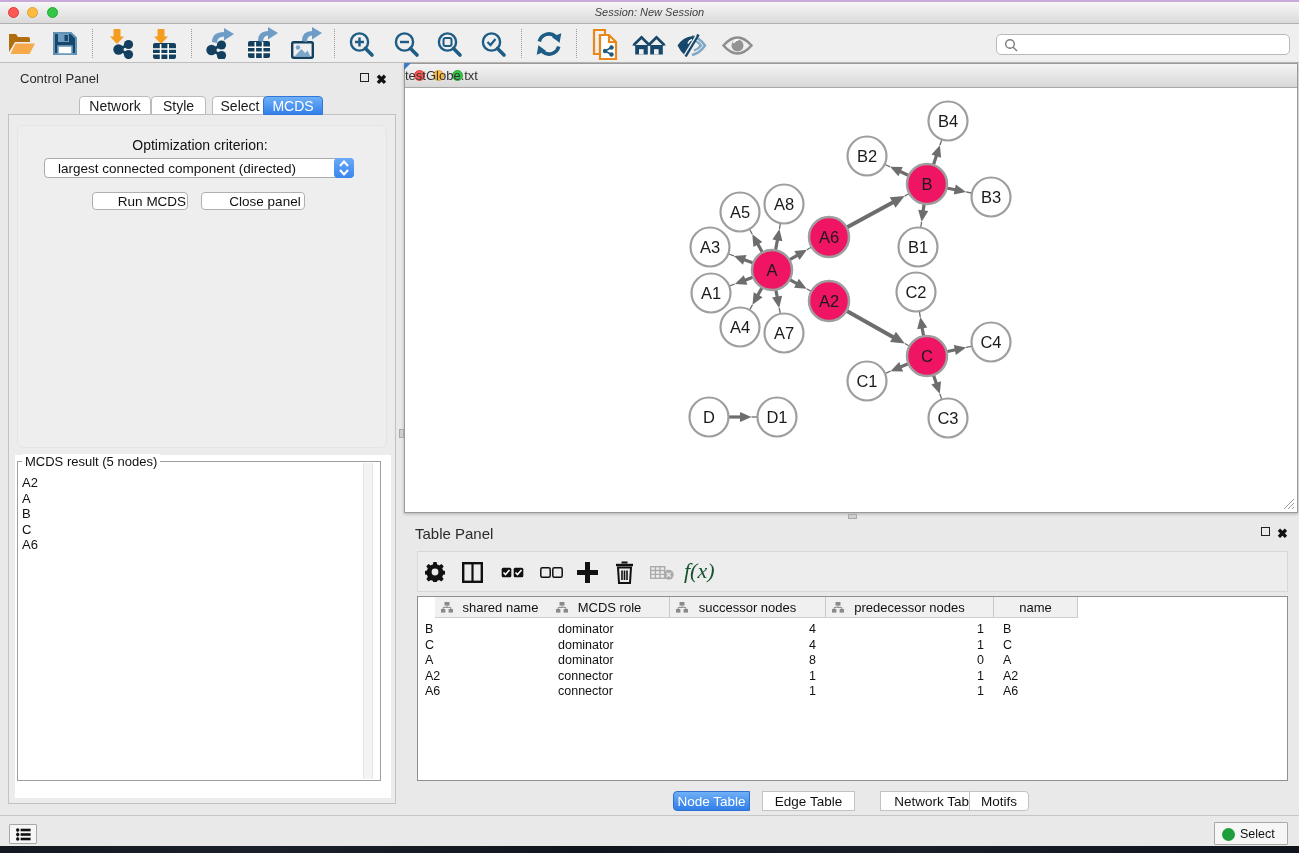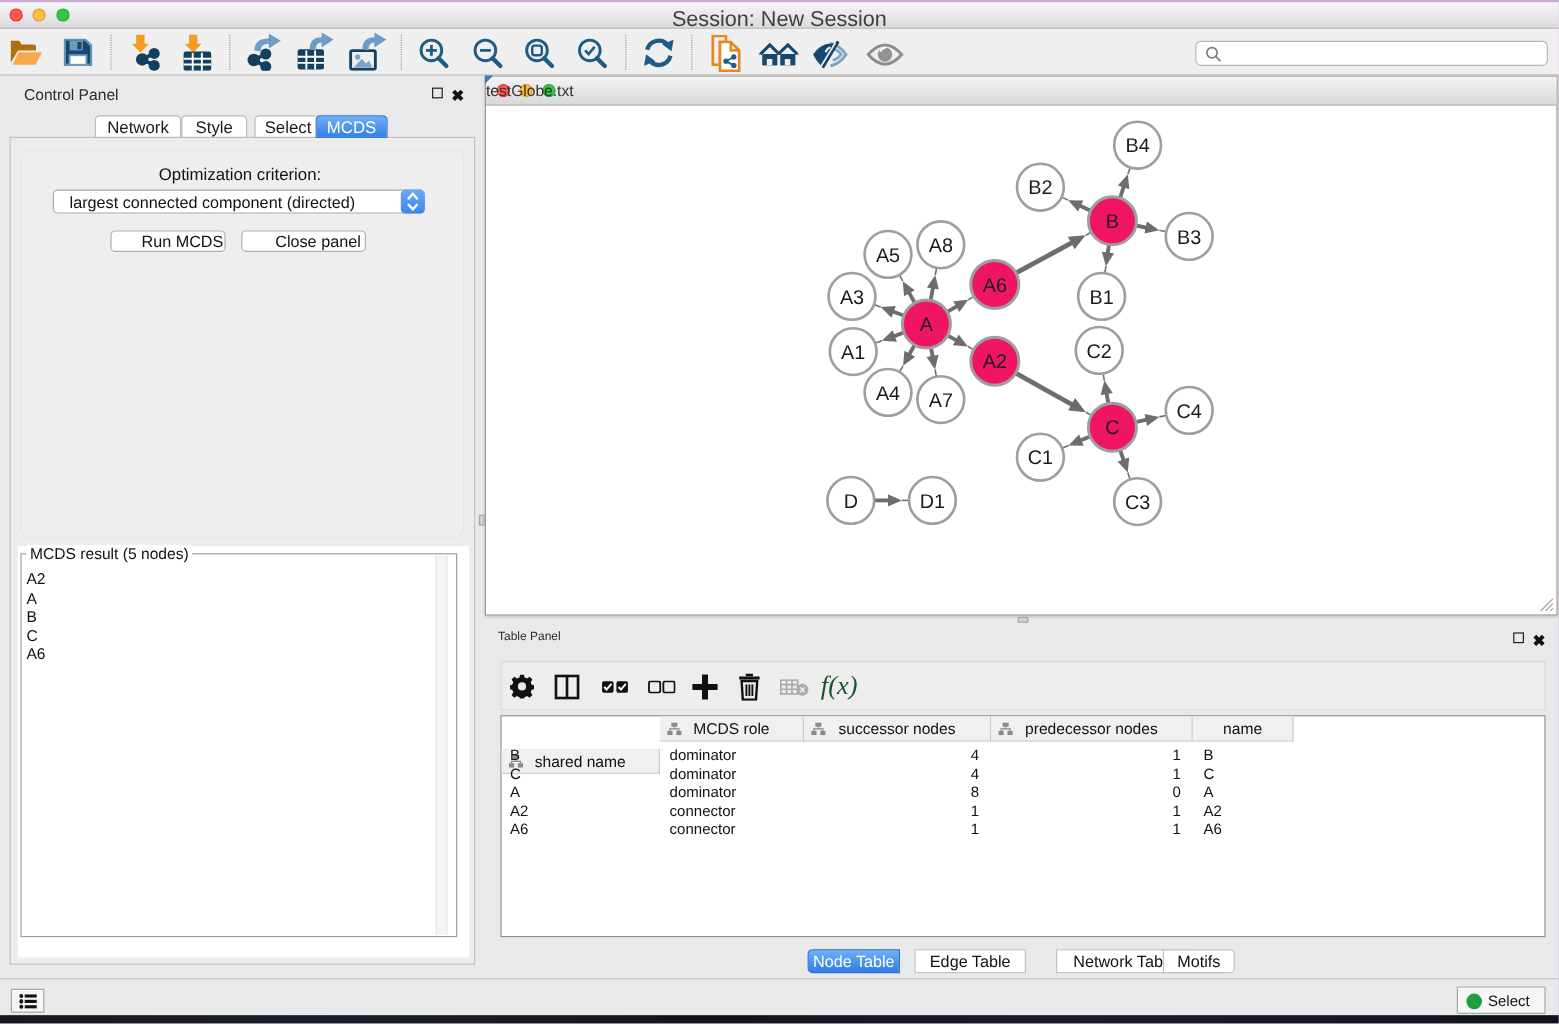--- a/index.html
+++ b/index.html
@@ -5,21 +5,21 @@
 * { margin:0; padding:0; box-sizing:border-box; }
 html,body { width:1299px; height:853px; overflow:hidden; font-family:"Liberation Sans",sans-serif; }
 body { background:#c9a8da; position:relative; }
 #app { position:absolute; left:0; top:2px; width:1299px; height:844px; background:#e9e9e9; }
 .tl { position:absolute; width:11px; height:11px; border-radius:50%; }
 .tl.r { background:#fc5753; border:0.5px solid #df3e38; }
 .tl.y { background:#fdbc40; border:0.5px solid #de9f34; }
 .tl.g { background:#33c748; border:0.5px solid #27aa35; }
 #titlebar { position:absolute; left:0; top:2px; width:1299px; height:22px;
   background:linear-gradient(#f6f6f6,#dadada); border-bottom:1px solid #b1b1b1; }
-#titlebar .title { position:absolute; left:0; right:0; top:4px; text-align:center; font-size:18px; color:#3e3e3e; }
+#titlebar .title { position:absolute; left:0; right:0; top:4px; text-align:center; font-size:11px; color:#3e3e3e;font-style:italic; }
 #toolbar { position:absolute; left:0; top:24px; width:1299px; height:39px; background:#efefef; border-bottom:1px solid #bdbdbd; }
 .sep { position:absolute; top:5px; height:29px; width:0; border-left:1px dotted #9a9a9a; }
 .ticon { position:absolute; top:0; }
 #searchbox { position:absolute; left:996px; top:10px; width:294px; height:21px; background:#fff; border:1px solid #b9b9b9; border-radius:5px; }
 
 #cp-title { position:absolute; left:20px; top:71px; font-size:13px; color:#2b2b2b; }
 .winbtn-sq { position:absolute; width:9px; height:9px; border:1.6px solid #222; }
 .winbtn-x { position:absolute; font-size:13px; font-weight:bold; color:#111; line-height:1; }
 #cp-box { position:absolute; left:8px; top:114px; width:388px; height:690px; background:#ececec; border:1px solid #c2c2c2; }
 #cp-inner { position:absolute; left:17px; top:125px; width:370px; height:323px; background:#eeeeee; border:1px solid #e4e4e4; border-radius:7px; }
@@ -40,21 +40,21 @@
 #listbtn { position:absolute; left:9px; top:824px; width:28px; height:20px; background:#f6f6f6; border:1px solid #a8a8a8; border-radius:1px; }
 #membtn { position:absolute; left:1214px; top:822px; width:74px; height:23px; background:#f6f6f6; border:1px solid #a8a8a8; border-radius:1px; font-size:12.5px; color:#111; }
 #membtn .dot { position:absolute; left:7px; top:5px; width:13px; height:13px; border-radius:50%; background:#1e9e3c; }
 #membtn .mtext { position:absolute; left:25px; top:4px; }
 #dock { position:absolute; left:0; top:846px; width:1299px; height:7px; background:linear-gradient(90deg,#131720,#1a2029 20%,#10141d 45%,#181d28 70%,#0f131c); }
 
 #netwin { position:absolute; left:404px; top:63px; width:894px; height:450px; background:#fff; border:1px solid #9a9a9a; box-shadow:0 1px 3px rgba(0,0,0,.25); }
 #nettitle { position:absolute; left:0; top:0; width:100%; height:24px; background:linear-gradient(#f4f4f4,#d8d8d8); border-bottom:1px solid #a8a8a8; }
 #nettitle .title { position:absolute; left:0; right:0; top:4px; font-size:13px; color:#333; }
 
-#tp-title { position:absolute; left:415px; top:525px; font-size:10px; color:#2b2b2b; }
+#tp-title { position:absolute; left:415px; top:525px; font-size:15px; color:#2b2b2b; }
 #tablebox { position:absolute; left:417px; top:596px; width:871px; height:185px; background:#fff; border:1px solid #8f8f8f; }
 .th { position:absolute; top:0; height:21px; background:#f0f0f0; border-right:1px solid #c9c9c9; border-bottom:1px solid #cfcfcf; font-size:13px; color:#111; }
 .th .lbl { position:absolute; left:0; right:0; top:3px; text-align:center; }
 .trow { position:absolute; font-size:12.5px; color:#111; height:16px; }
 .tabb { position:absolute; top:791px; height:20px; background:#fff; border:1px solid #c2c2c2; font-size:13.5px; color:#111; text-align:center; line-height:19px; }
 .tabb.sel { background:linear-gradient(#6fb0f6,#2f7de8); color:#fff; border-color:#2f70d0; }
 </style>
 </head>
 <body>
 <div id="app"></div>
@@ -302,21 +302,21 @@
   <g stroke="#ababab" stroke-width="1.4" fill="none">
     <rect x="0.7" y="0.7" width="14" height="11.6"></rect>
     <path d="M0.7 4.5 L14.7 4.5 M0.7 8.4 L14.7 8.4 M5.4 0.7 L5.4 12.3 M10 0.7 L10 12.3"></path>
   </g>
   <circle cx="18.7" cy="8.7" r="5" fill="#ababab"></circle>
   <path d="M16.7 6.7 L20.7 10.7 M20.7 6.7 L16.7 10.7" stroke="#e9e9e9" stroke-width="1.4"></path>
 </svg>
 <div style="position:absolute;left:684px;top:558px;font-family:'Liberation Serif',serif;font-style:italic;font-size:22px;color:#14532d;">f(x)</div>
 
 <div id="tablebox">
-    <div class="th" style="left:0px;width:132px;margin-top:27px;">
+    <div class="th" style="left:17px;width:132px;">
       <svg style="position:absolute;left:6px;top:5px;" width="12" height="11" viewBox="0 0 12 11">
 <g fill="#8a8a8a">
           <rect x="3.5" y="0" width="5" height="3.6"></rect>
           <rect x="0" y="7" width="4.4" height="3.6"></rect>
           <rect x="7.6" y="7" width="4.4" height="3.6"></rect>
         </g>
 <path d="M6 3.6 L6 5.4 M2.2 7 L2.2 5.4 L9.8 5.4 L9.8 7" stroke="#8a8a8a" stroke-width="1" fill="none"></path>
 </svg>
       <div class="lbl">shared name</div>
     </div>

